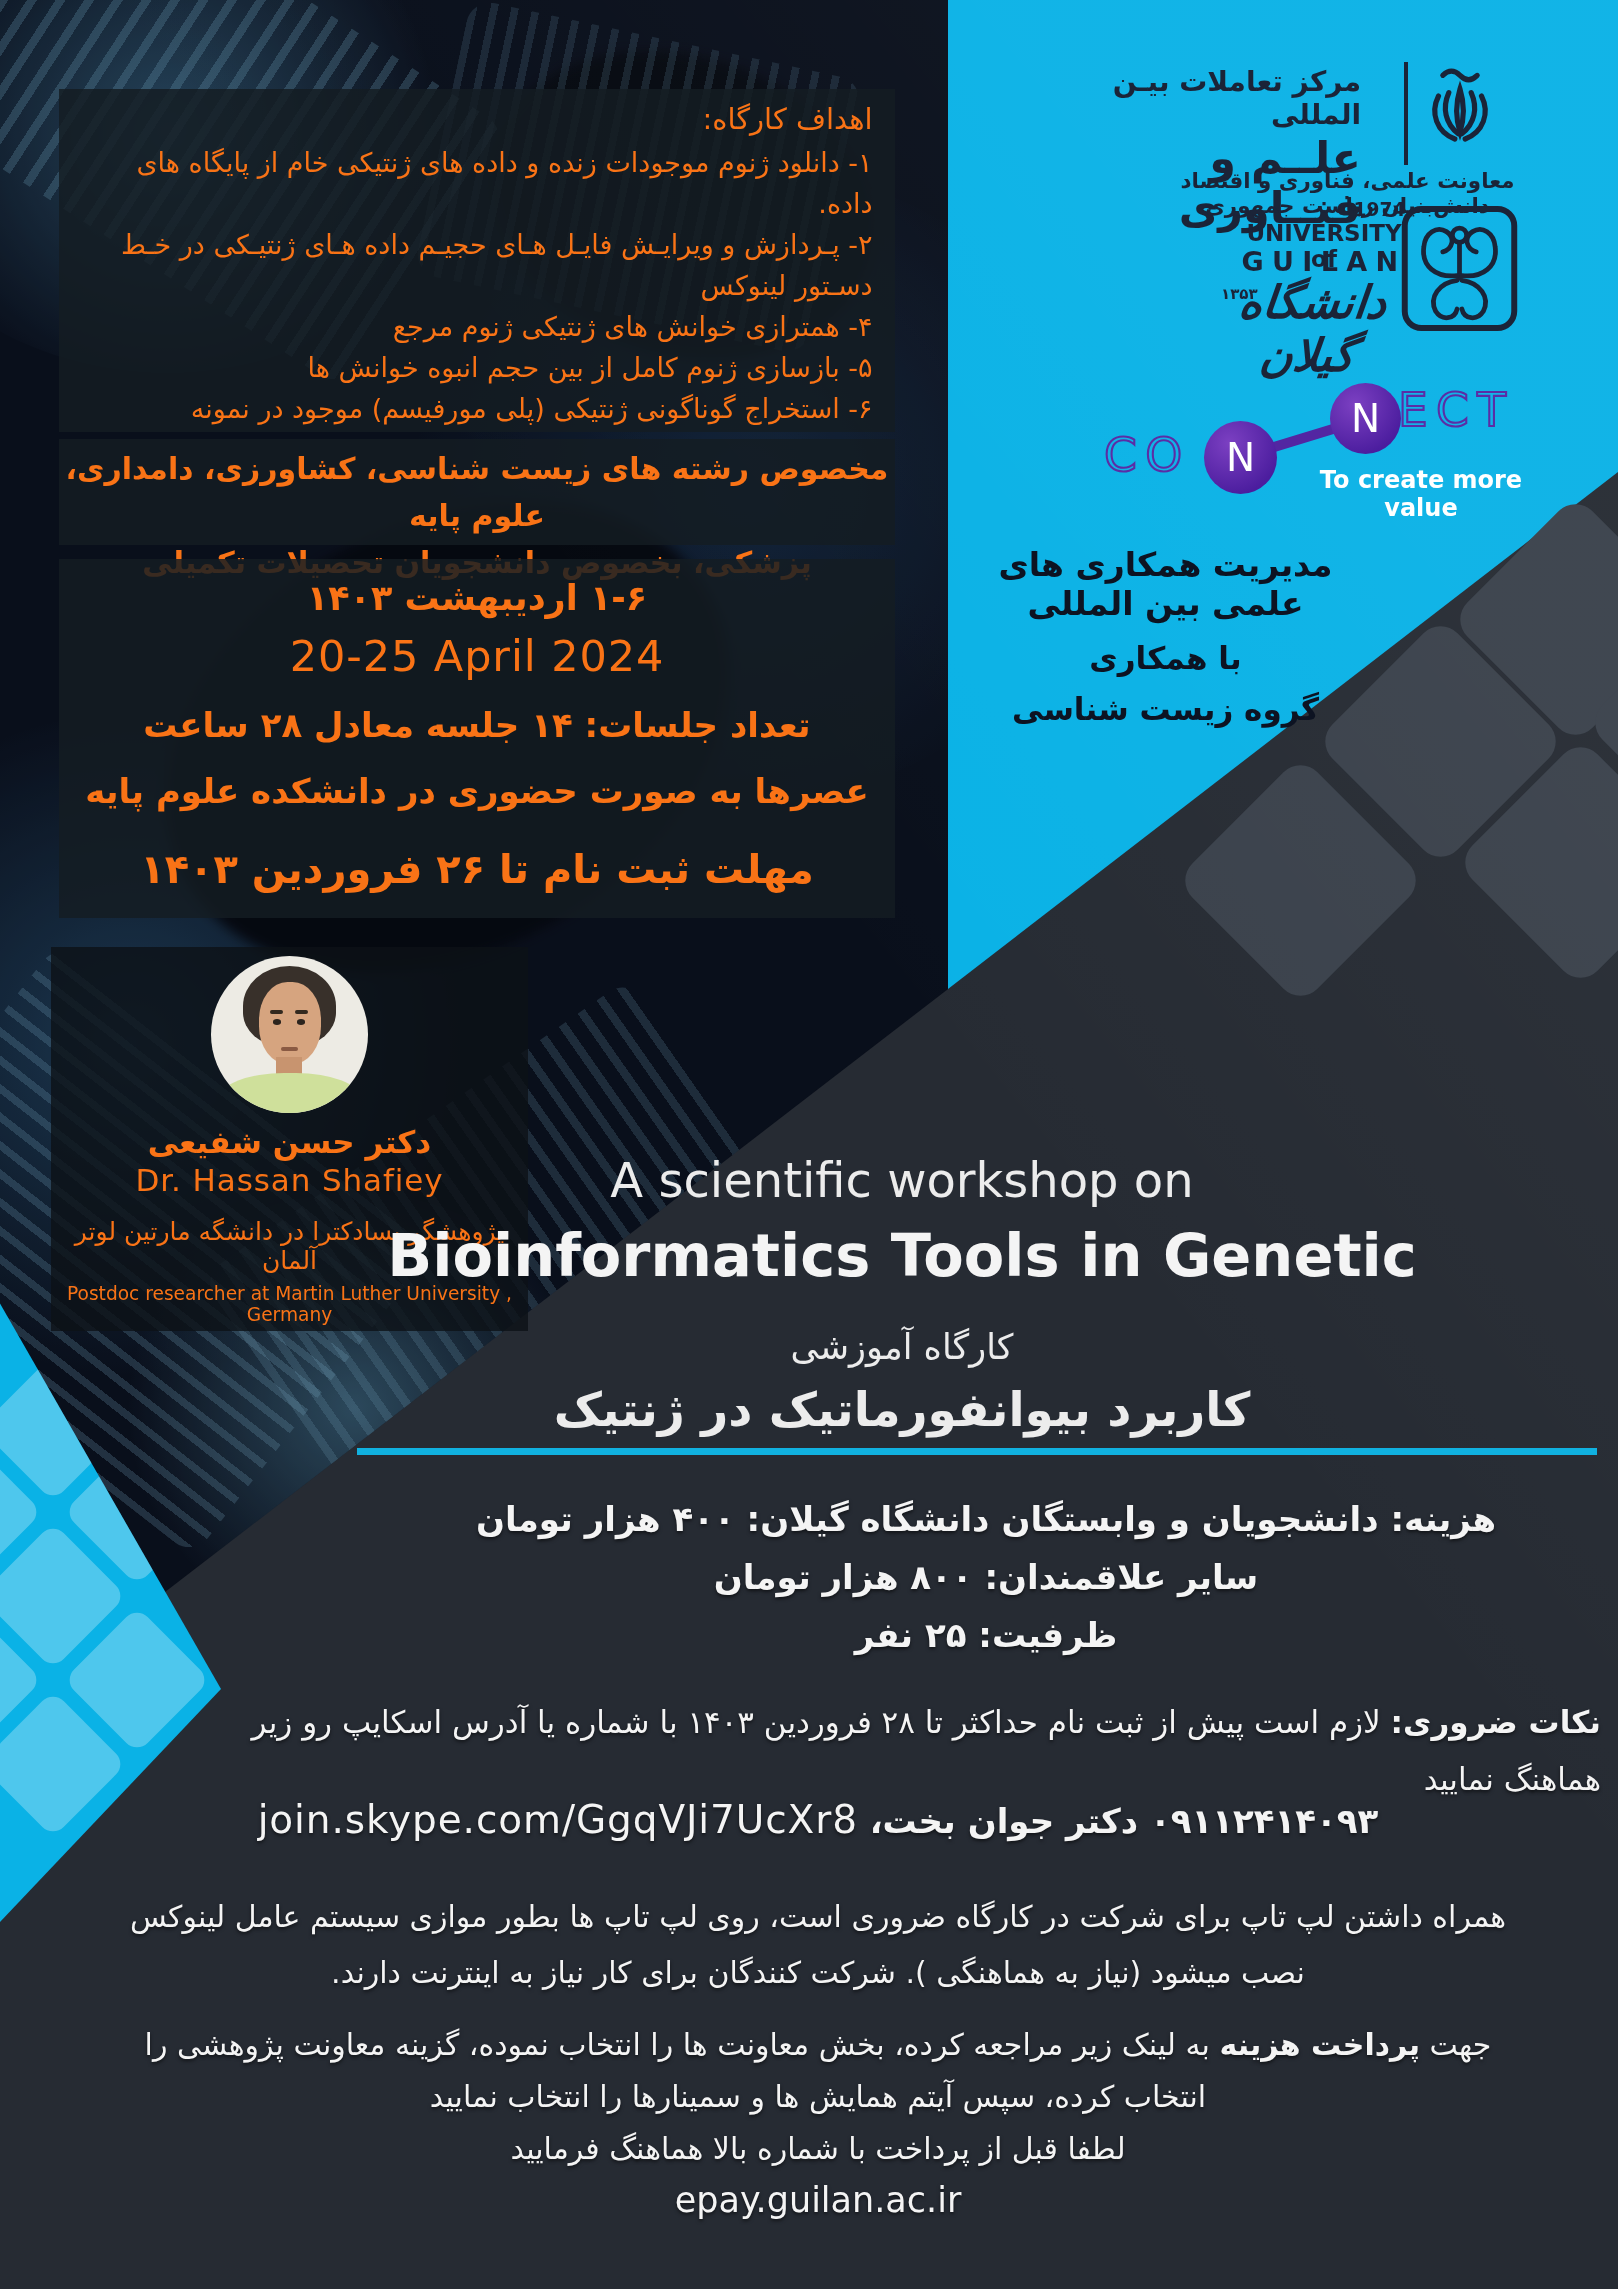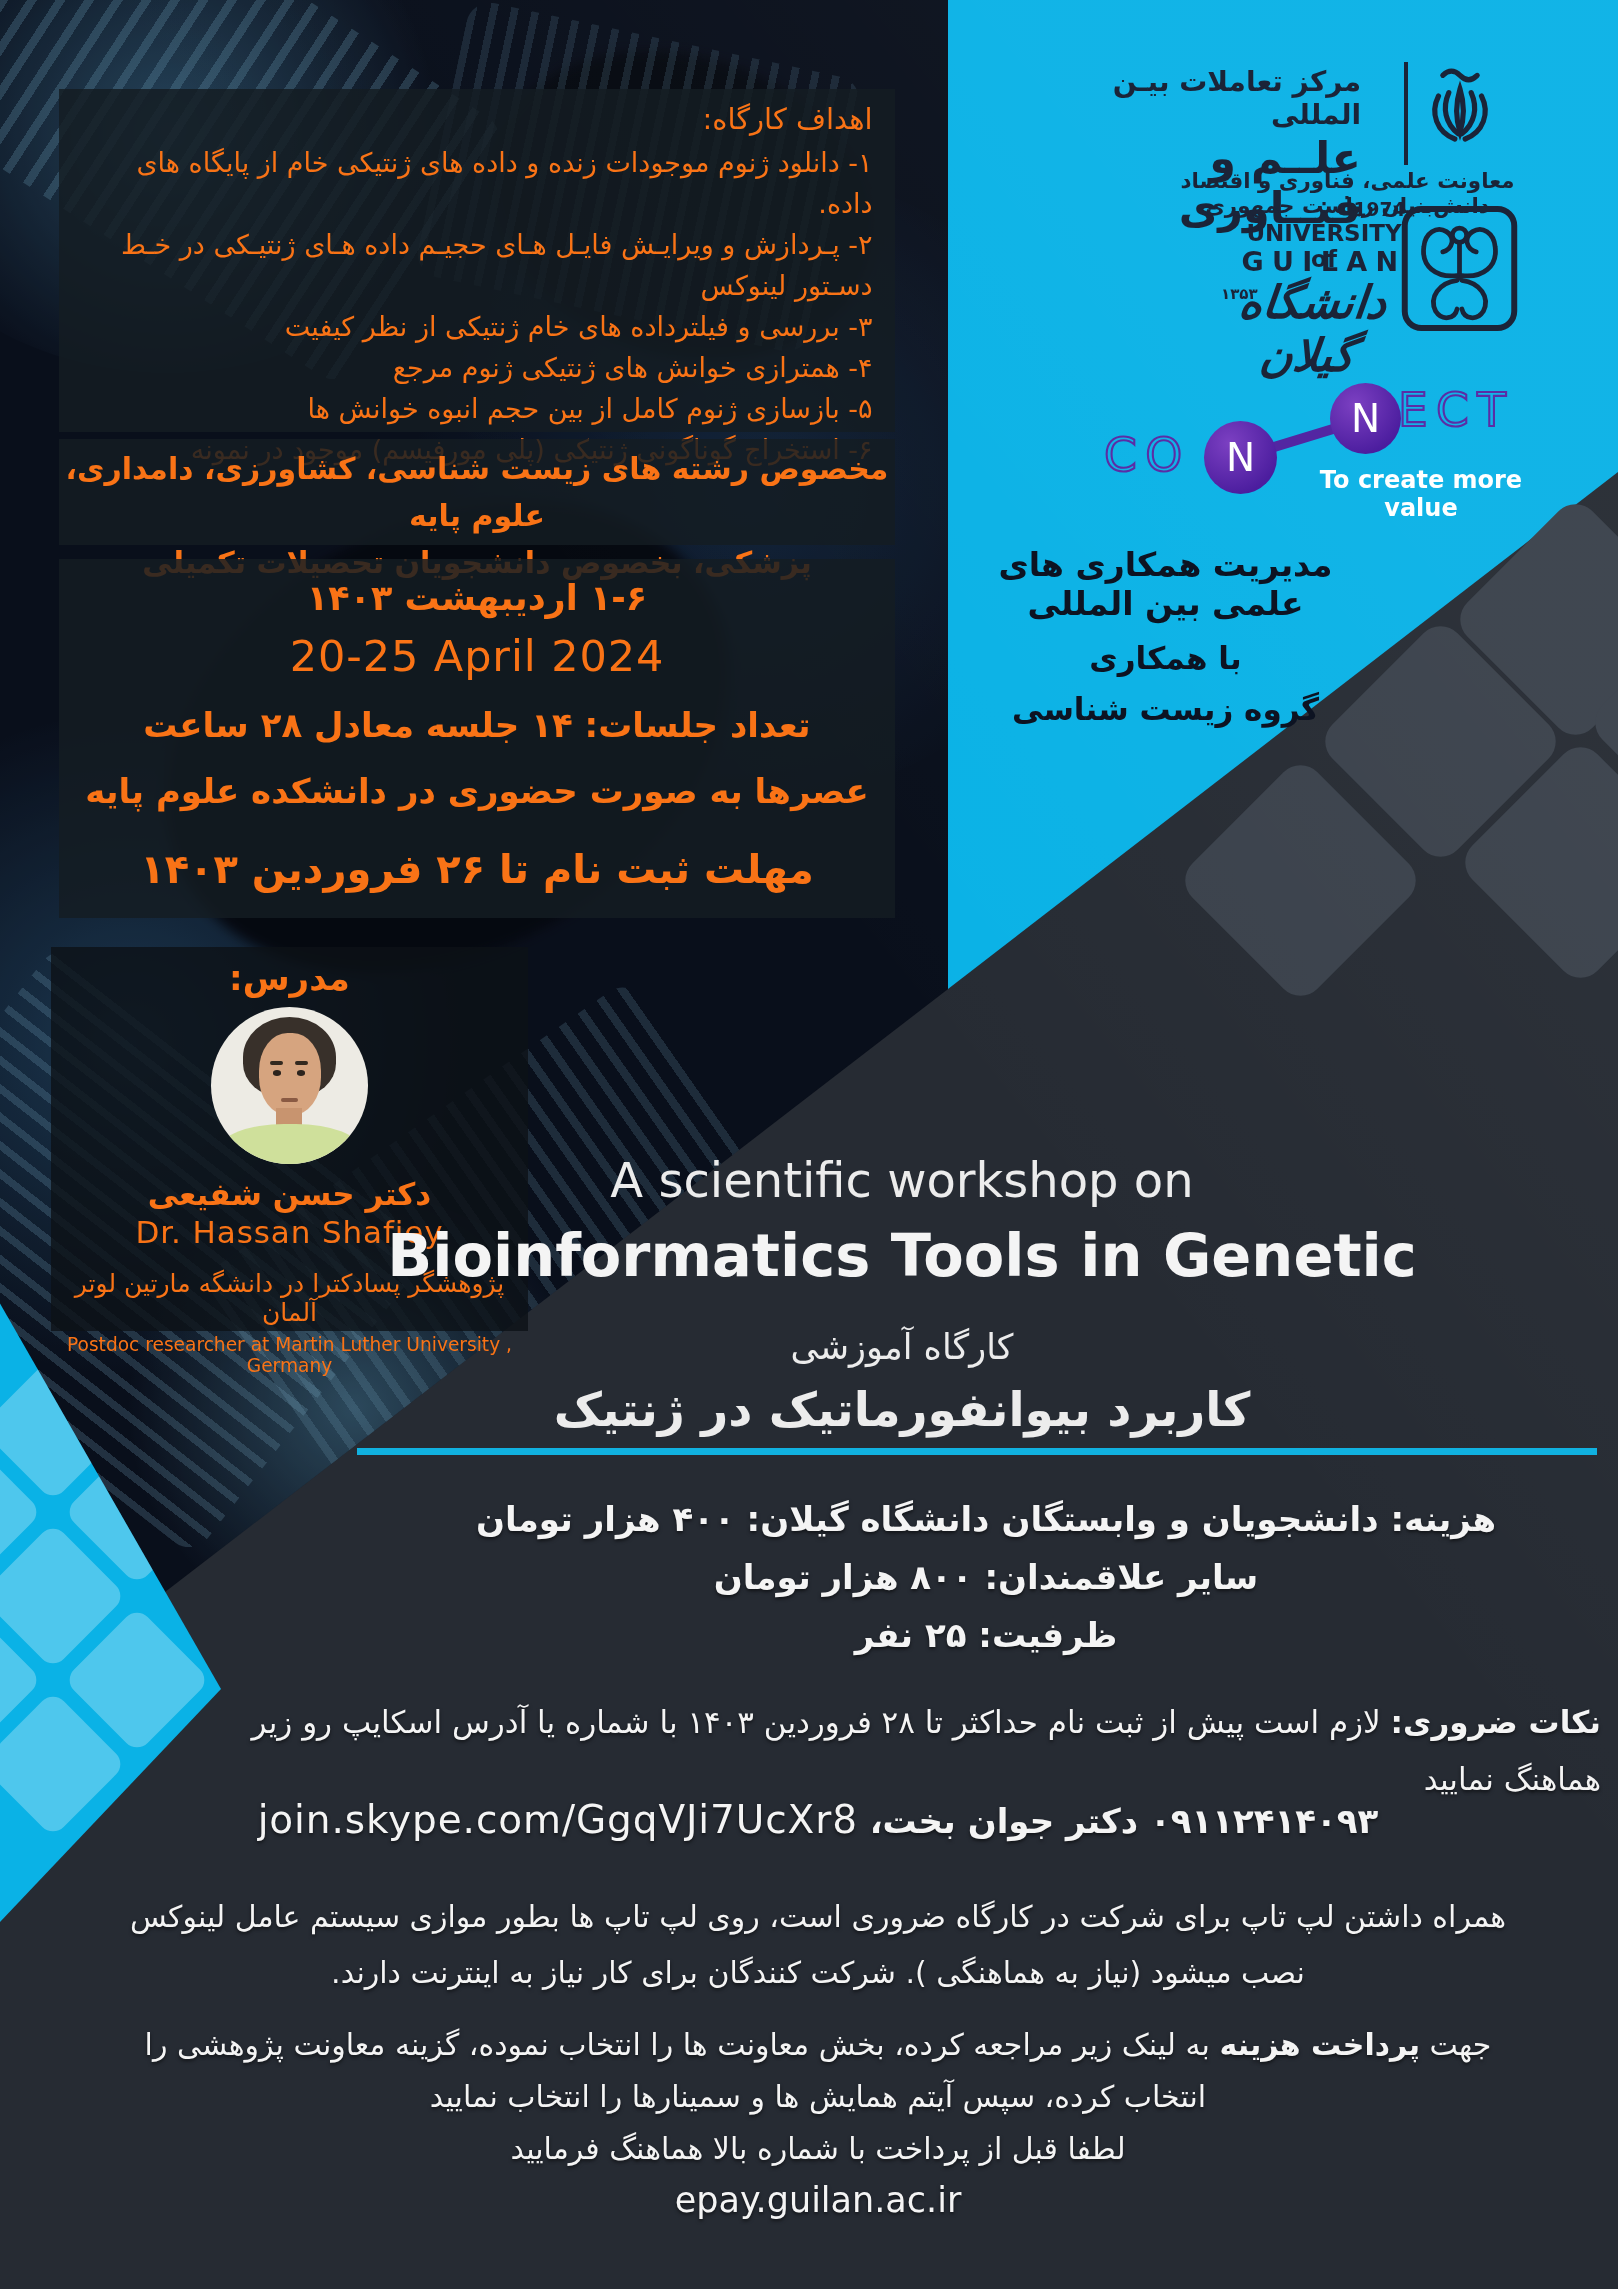--- a/index.html
+++ b/index.html
@@ -155,42 +155,40 @@
     <div class="tile" style="left:0.9px;top:416px;"></div>
   </div>
 
   <div class="abs sheen"></div>
 
   <div class="abs box obj-box" dir="rtl">
     <div class="obj-title">اهداف کارگاه:</div>
     <ul>
       <li>۱- دانلود  ژنوم موجودات زنده و داده های ژنتیکی خام  از پایگاه های داده.</li>
       <li>۲-  پـردازش و ویرایـش فایـل هـای حجیـم داده هـای ژنتیـکی در خـط دسـتور لینوکس</li>
-      <li>۳-  بررسی و فیلترداده های خام ژنتیکی  از نظر کیفیت</li>
       <li>۴-  همترازی خوانش های ژنتیکی ژنوم مرجع</li>
       <li>۵-  بازسازی  ژنوم کامل از بین حجم انبوه خوانش ها</li>
       <li>۶-  استخراج گوناگونی ژنتیکی (پلی مورفیسم) موجود در نمونه</li>
     </ul>
   </div>
 
   <div class="abs box aud-box" dir="rtl">
     <div style="margin-top:5.6px;">مخصوص رشته های زیست شناسی، کشاورزی، دامداری، علوم پایه</div>
     <div>پزشکی، بخصوص دانشجویان تحصیلات تکمیلی</div>
   </div>
 
   <div class="abs box date-box" dir="rtl">
     <div class="d1">۱-۶ اردیبهشت ۱۴۰۳</div>
     <div class="d2" dir="ltr">20-25 April 2024</div>
     <div class="d3">تعداد جلسات: ۱۴ جلسه  معادل ۲۸ ساعت</div>
     <div class="d4">عصرها به صورت حضوری در دانشکده علوم پایه</div>
     <div class="d5">مهلت ثبت نام تا ۲۶ فروردین ۱۴۰۳</div>
   </div>
 
   <div class="abs box inst-box">
-    <div class="inst-label" dir="rtl">مدرس:</div>
     <div class="portrait">
       <div class="hair"></div>
       <div class="face"></div>
       <div class="brow browL"></div>
       <div class="brow browR"></div>
       <div class="eye eyeL"></div>
       <div class="eye eyeR"></div>
       <div class="mouth"></div>
       <div class="neck"></div>
       <div class="shirt"></div>

